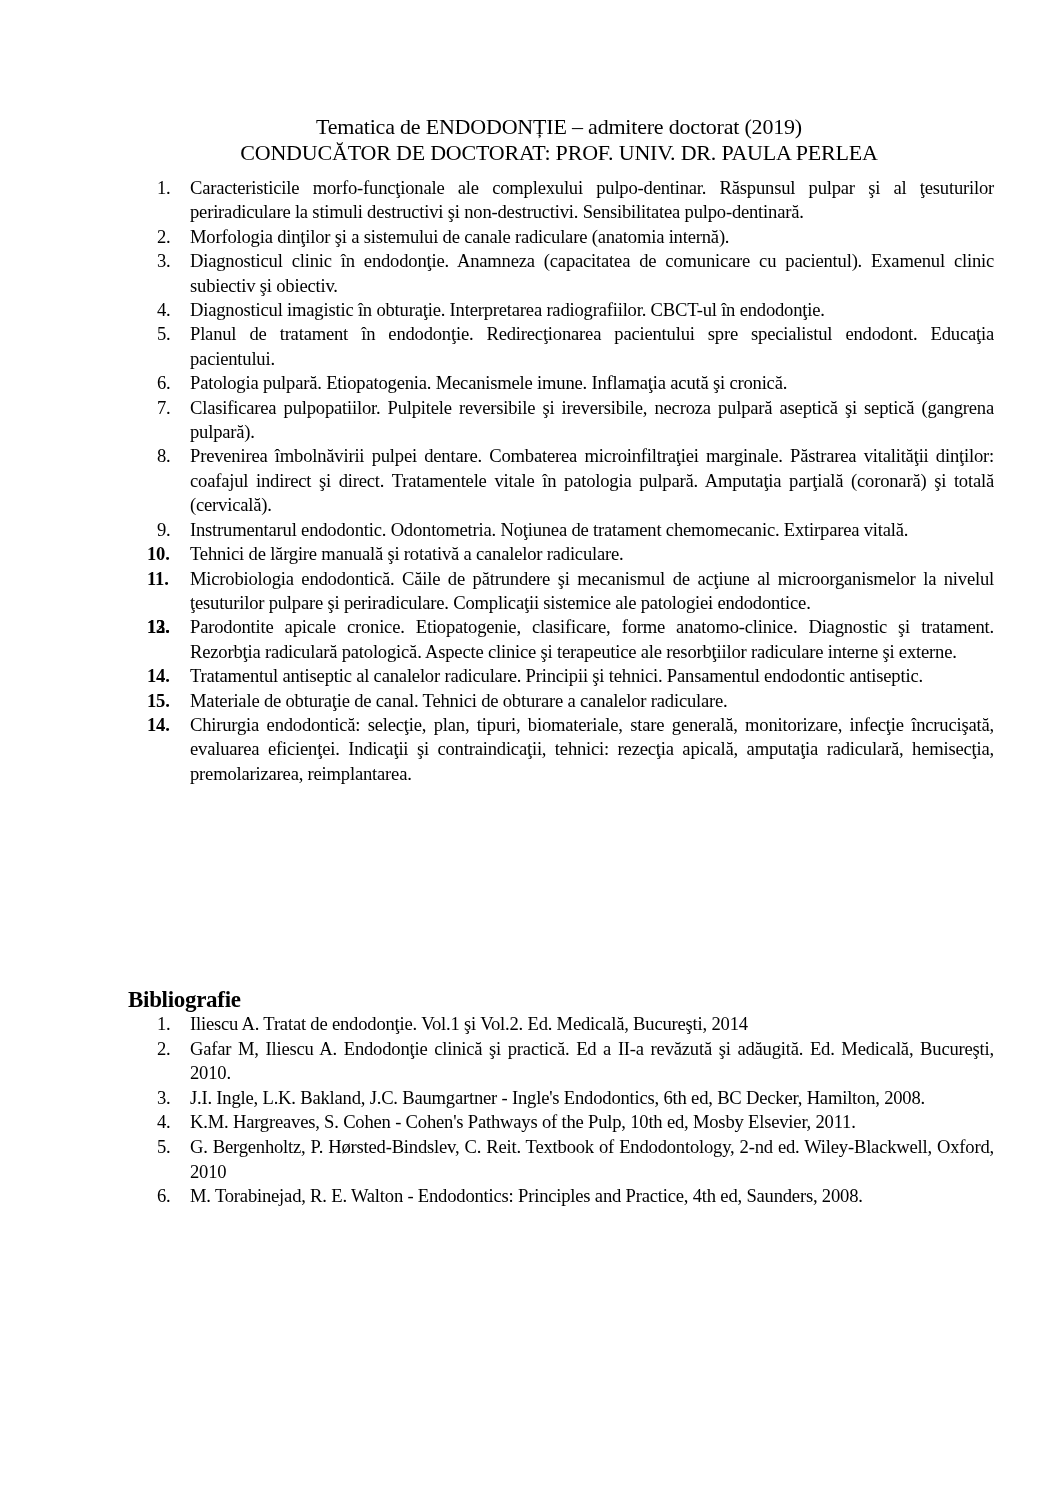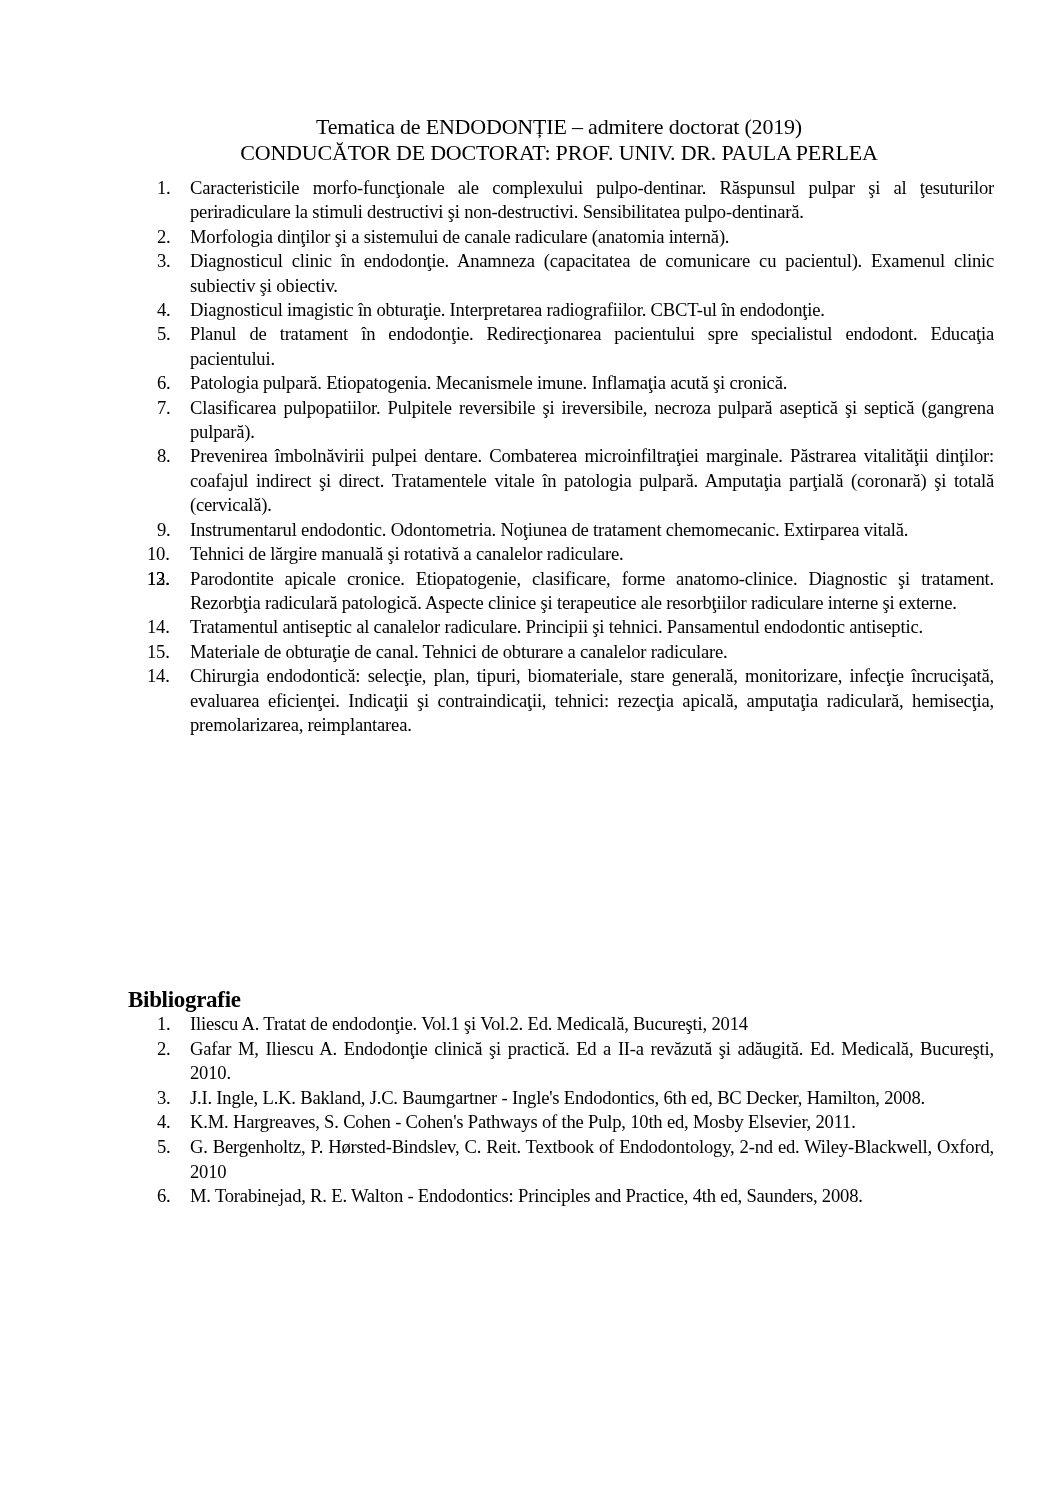--- a/index.html
+++ b/index.html
@@ -9,21 +9,21 @@
     color: #000;
   }
   .title-block { position: absolute; top: 82px; left: 0; width: 1058px; text-align: center; margin-top: 32px; }
   .title-line { font-size: 22px; line-height: 26px; letter-spacing: -0.2px; margin-left: 60px; }
   .topics { position: absolute; top: 176px; left: 130px; width: 864px; margin: 0; padding: 0; list-style: none; }
   .topics li, .bib li {
     position: relative; padding-left: 60px; font-size: 18.6px; line-height: 24.4px;
     text-align: justify; letter-spacing: -0.2px;
   }
   .num { position: absolute; left: 27px; top: 0; }
-  .topics li.two .num { left: 17px; }
+  .topics li.two .num { left: 17px; font-weight: bold; }
   .bib-heading { position: absolute; top: 987px; left: 128px; font-weight: bold; font-size: 23px; letter-spacing: -0.3px; }
   .bib { position: absolute; top: 1012px; left: 130px; width: 864px; margin: 0; padding: 0; list-style: none; }
   .bib li { line-height: 24.6px; }
 </style>
 </head>
 <body>
 
 <div class="title-block">
   <div class="title-line">Tematica de ENDODONȚIE – admitere doctorat (2019)</div>
   <div class="title-line">CONDUCĂTOR DE DOCTORAT: PROF. UNIV. DR. PAULA PERLEA</div>
@@ -33,20 +33,21 @@
   <li><span class="num">1.</span><span>Caracteristicile morfo-funcţionale ale complexului pulpo-dentinar. Răspunsul pulpar şi al ţesuturilor periradiculare la stimuli destructivi şi non-destructivi. Sensibilitatea pulpo-dentinară.</span></li>
   <li><span class="num">2.</span><span>Morfologia dinţilor şi a sistemului de canale radiculare (anatomia internă).</span></li>
   <li><span class="num">3.</span><span>Diagnosticul clinic în endodonţie. Anamneza (capacitatea de comunicare cu pacientul). Examenul clinic subiectiv şi obiectiv.</span></li>
   <li><span class="num">4.</span><span>Diagnosticul imagistic în obturaţie. Interpretarea radiografiilor. CBCT-ul în endodonţie.</span></li>
   <li><span class="num">5.</span><span>Planul de tratament în endodonţie. Redirecţionarea pacientului spre specialistul endodont. Educaţia pacientului.</span></li>
   <li><span class="num">6.</span><span>Patologia pulpară. Etiopatogenia. Mecanismele imune. Inflamaţia acută şi cronică.</span></li>
   <li><span class="num">7.</span><span>Clasificarea pulpopatiilor. Pulpitele reversibile şi ireversibile, necroza pulpară aseptică şi septică (gangrena pulpară).</span></li>
   <li><span class="num">8.</span><span>Prevenirea îmbolnăvirii pulpei dentare. Combaterea microinfiltraţiei marginale. Păstrarea vitalităţii dinţilor: coafajul indirect şi direct.  Tratamentele vitale în patologia pulpară. Amputaţia parţială (coronară) şi totală (cervicală).</span></li>
   <li><span class="num">9.</span><span>Instrumentarul endodontic. Odontometria. Noţiunea de tratament chemomecanic.  Extirparea vitală.</span></li>
   <li class="two"><span class="num">10.</span><span>Tehnici de lărgire manuală şi rotativă a canalelor radiculare.</span></li>
+  <li class="two"><span class="num">11.</span><span>Microbiologia endodontică. Căile de pătrundere şi mecanismul de acţiune al microorganismelor la nivelul ţesuturilor pulpare şi periradiculare. Complicaţii sistemice ale patologiei endodontice.</span></li>
   <li class="two"><span class="num">12.</span></li>
   <li class="two"><span class="num">13.</span><span>Parodontite apicale cronice. Etiopatogenie, clasificare, forme anatomo-clinice. Diagnostic şi tratament. Rezorbţia  radiculară patologică. Aspecte clinice şi terapeutice ale resorbţiilor radiculare interne şi externe.</span></li>
   <li class="two"><span class="num">14.</span><span>Tratamentul antiseptic al canalelor radiculare. Principii şi tehnici. Pansamentul endodontic antiseptic.</span></li>
   <li class="two"><span class="num">15.</span><span>Materiale de obturaţie de canal. Tehnici de obturare a canalelor radiculare.</span></li>
   <li class="two"><span class="num">14.</span><span>Chirurgia endodontică: selecţie, plan, tipuri, biomateriale, stare generală, monitorizare, infecţie încrucişată, evaluarea eficienţei. Indicaţii şi contraindicaţii, tehnici: rezecţia apicală, amputaţia radiculară, hemisecţia, premolarizarea, reimplantarea.</span></li>
 </ol>
 
 <div class="bib-heading">Bibliografie</div>
 
 <ol class="bib">

